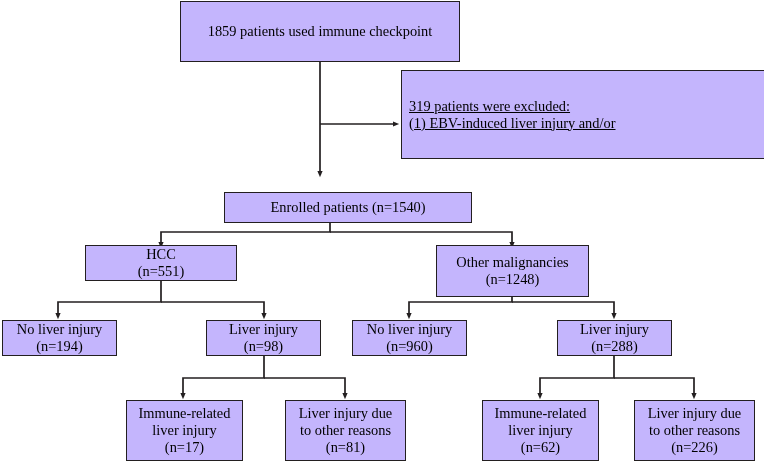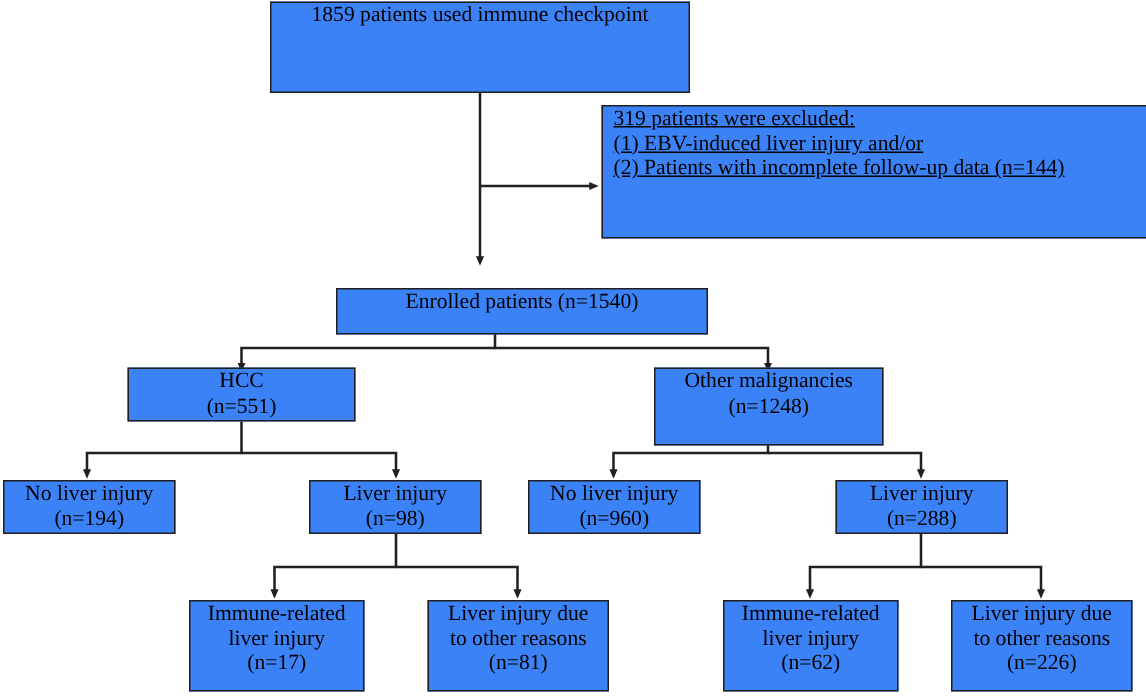--- a/index.html
+++ b/index.html
@@ -19,25 +19,26 @@
     position: absolute;
     left: 0;
     top: 0;
     width: 764px;
     height: 466px;
   }
   .node {
     position: absolute;
     box-sizing: border-box;
     border: 1.6px solid #231f20;
-    background: #3b82f6;
+    background: #c4b5fd;
     color: #000000;
     display: flex;
     flex-direction: column;
     align-items: center;
+    justify-content: center;
     text-align: center;
     line-height: 1.16;
     font-size: 14.4px;
     z-index: 2;
   }
   .node.left-align {
     align-items: flex-start;
     text-align: left;
     padding-left: 7px;
   }
@@ -92,21 +93,20 @@
     </g>
   </svg>
 
   <div class="node" style="left:180px; top:1px; width:280px; height:61px;">
     <span class="line">1859 patients used immune checkpoint</span>
   </div>
 
   <div class="node left-align" style="left:401px; top:70px; width:410px; height:89px;text-decoration:underline;">
     <span class="line">319 patients were excluded:</span>
     <span class="line">(1) EBV-induced liver injury and/or</span>
-    <span class="line">(2) Patients with incomplete follow-up data (n=144)</span>
   </div>
 
   <div class="node" style="left:224px; top:192px; width:248px; height:31px;">
     <span class="line">Enrolled patients (n=1540)</span>
   </div>
 
   <div class="node" style="left:85px; top:245px; width:152px; height:36px;font-family:Liberation Serif, serif;">
     <span class="line">HCC</span>
     <span class="line">(n=551)</span>
   </div>

